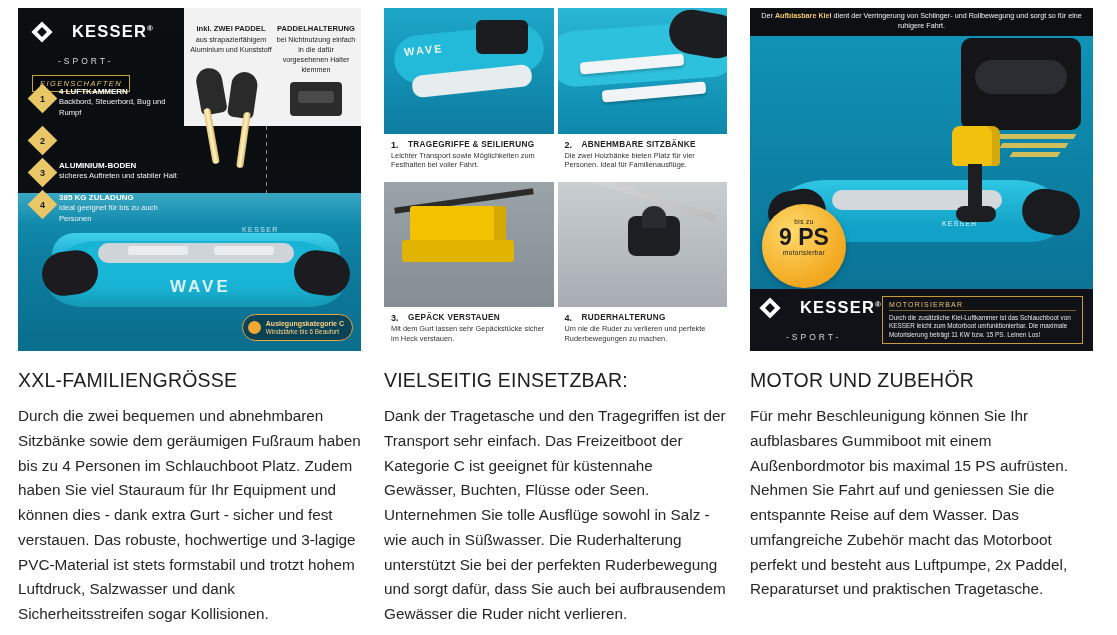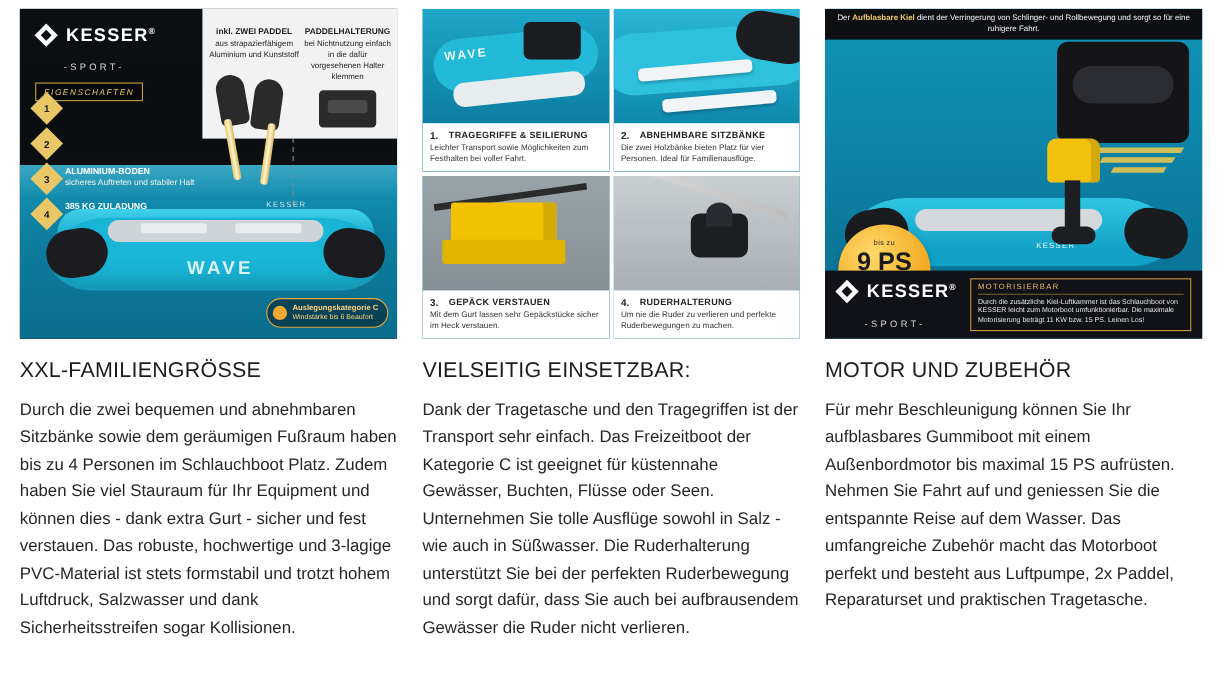--- a/index.html
+++ b/index.html
@@ -26,21 +26,21 @@
     padding: 8px 18px 0 18px;
     box-sizing: border-box;
   }
   .col {
     width: 343px;
     flex: 0 0 343px;
   }
   .panel {
     position: relative;
     width: 343px;
-    height: 300px;
+    height: 343px;
     overflow: hidden;
     background: #101014;
   }
   .col-title {
     font-size: 19.5px;
     color: #1d1d1d;
     margin: 18px 0 12px 0;
     letter-spacing: .2px;
     font-weight: 400;
   }
@@ -66,22 +66,21 @@
     left: 0; top: 0; right: 0; height: 32px;
     background: linear-gradient(180deg, rgba(255,255,255,.16), rgba(255,255,255,0));
   }
   .logo-box {
     position: absolute;
     left: 14px; top: 14px;
     width: 130px;
   }
   .logo-row {
     display: flex;
-    align-items: center;
-    gap: 8px;
+    gap: 20px;
   }
   .logo-mark {
     width: 20px; height: 20px;
     position: relative;
     flex: 0 0 20px;
   }
   .logo-mark:before, .logo-mark:after {
     content: "";
     position: absolute;
     left: 50%; top: 50%;
@@ -534,20 +533,21 @@
           </div>
           <div class="logo-sub">-SPORT-</div>
           <div class="eig-badge">EIGENSCHAFTEN</div>
         </div>
 
         <div class="feat-list">
           <div class="feat">
             <span class="feat-ico">
                 <span>1</span>
               </span>
+            <span class="feat-txt"><b>4 LUFTKAMMERN</b><span>Backbord, Steuerbord, Bug und Rumpf</span></span>
           </div>
           <div class="feat">
             <span class="feat-ico">
                 <span>2</span>
               </span>
           </div>
           <div class="feat">
             <span class="feat-ico">
                 <span>3</span>
               </span>

